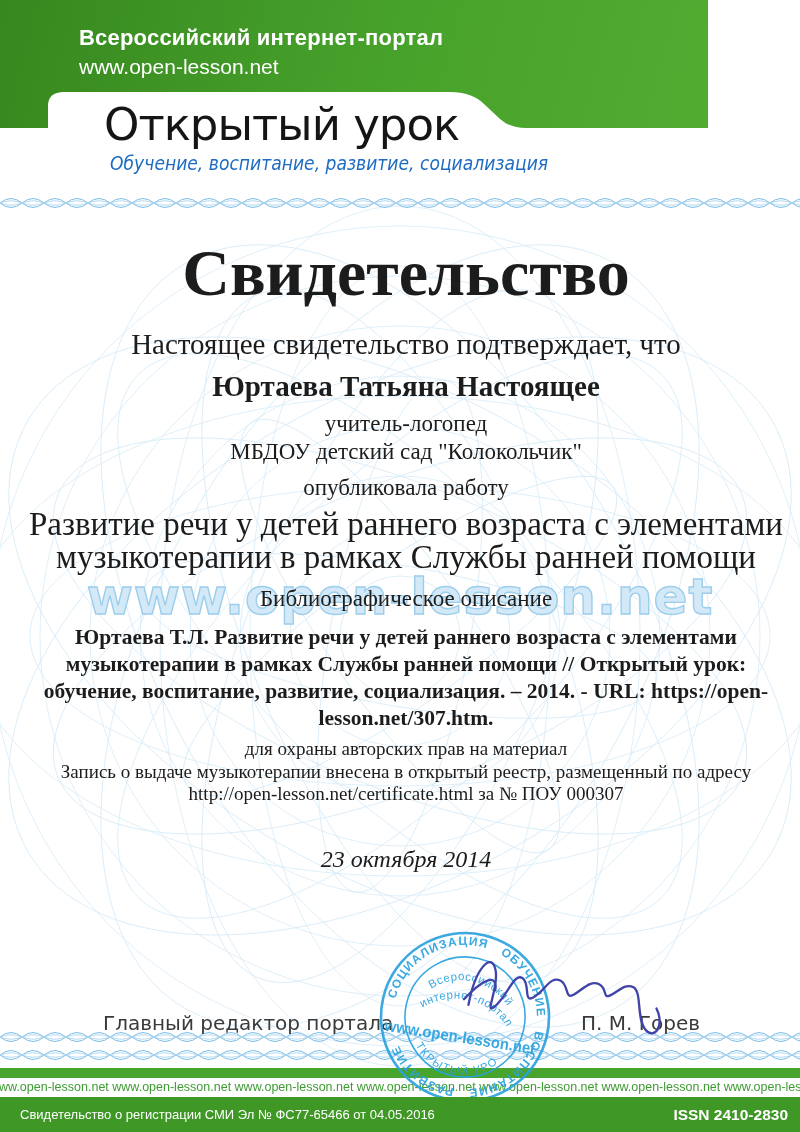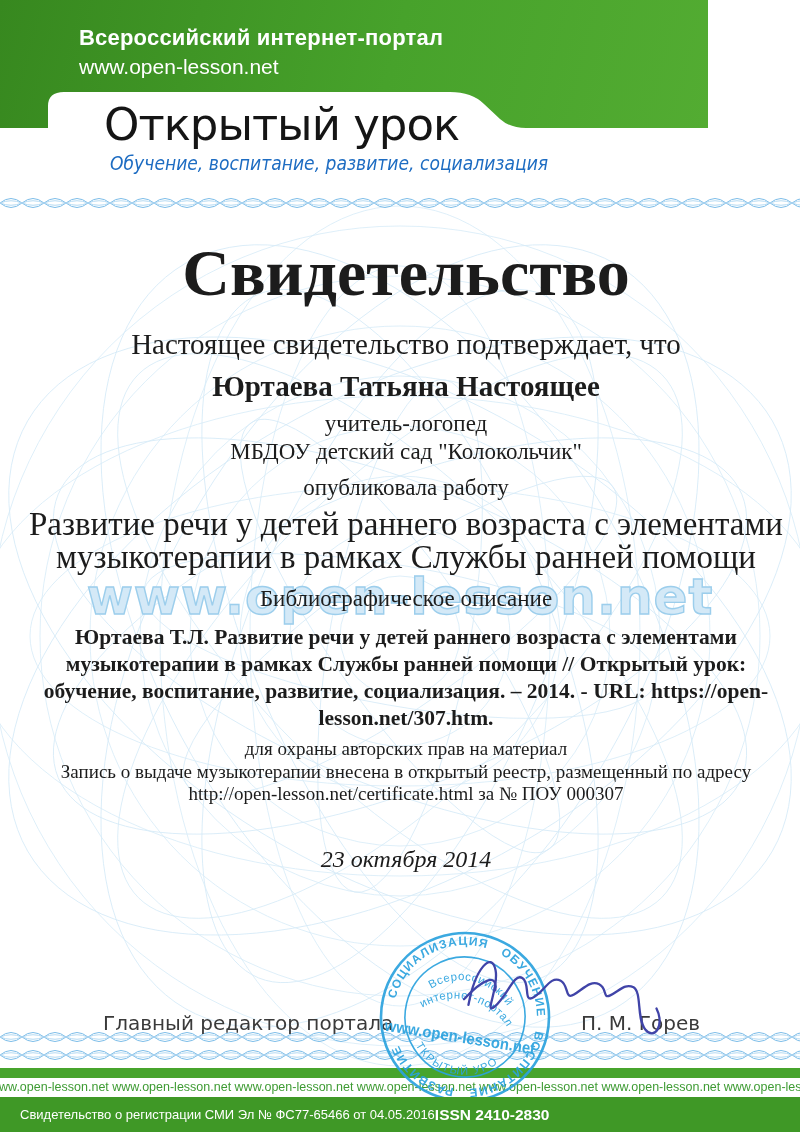--- a/index.html
+++ b/index.html
@@ -44,23 +44,23 @@
   .sig-name{position:absolute;right:100px;top:1011px;z-index:2;font-family:"DejaVu Sans","Liberation Sans",sans-serif;
     font-size:20px;color:#3a3a3a;}
   .stamp{position:absolute;left:370px;top:922px;width:190px;height:190px;z-index:3;}
   .autograph{position:absolute;left:462px;top:938px;width:215px;height:115px;z-index:4;}
   
   .foot-strip1{position:absolute;left:0;top:1068px;width:800px;height:10px;background:#47a42d;z-index:2;}
   .foot-urls{position:absolute;left:0;top:1078px;width:800px;height:19px;background:#ffffff;z-index:2;
     overflow:hidden;white-space:nowrap;font-family:"Liberation Sans",sans-serif;font-size:12.5px;
     color:#3e9b33;line-height:19px;text-indent:-10px;}
   .foot-bar{position:absolute;left:0;top:1097px;width:800px;height:35px;background:#3f9826;z-index:5;
-    display:flex;align-items:center;justify-content:flex-start;font-family:"Liberation Sans",sans-serif;color:#ffffff;}
+    display:flex;align-items:center;justify-content:space-between;font-family:"Liberation Sans",sans-serif;color:#ffffff;}
   .foot-reg{font-size:13px;padding-left:20px;}
-  .foot-issn{font-size:15.5px;font-weight:bold;padding-right:0;}
+  .foot-issn{font-size:15.5px;font-weight:bold;padding-right:12px;}
 </style>
 </head>
 <body>
 
 <div class="page">
 
   <div class="green-header">
     <div class="portal-label">Всероссийский интернет-портал</div>
     <div class="portal-url">www.open-lesson.net</div>
     <svg class="tab-svg" viewBox="0 0 800 36">

